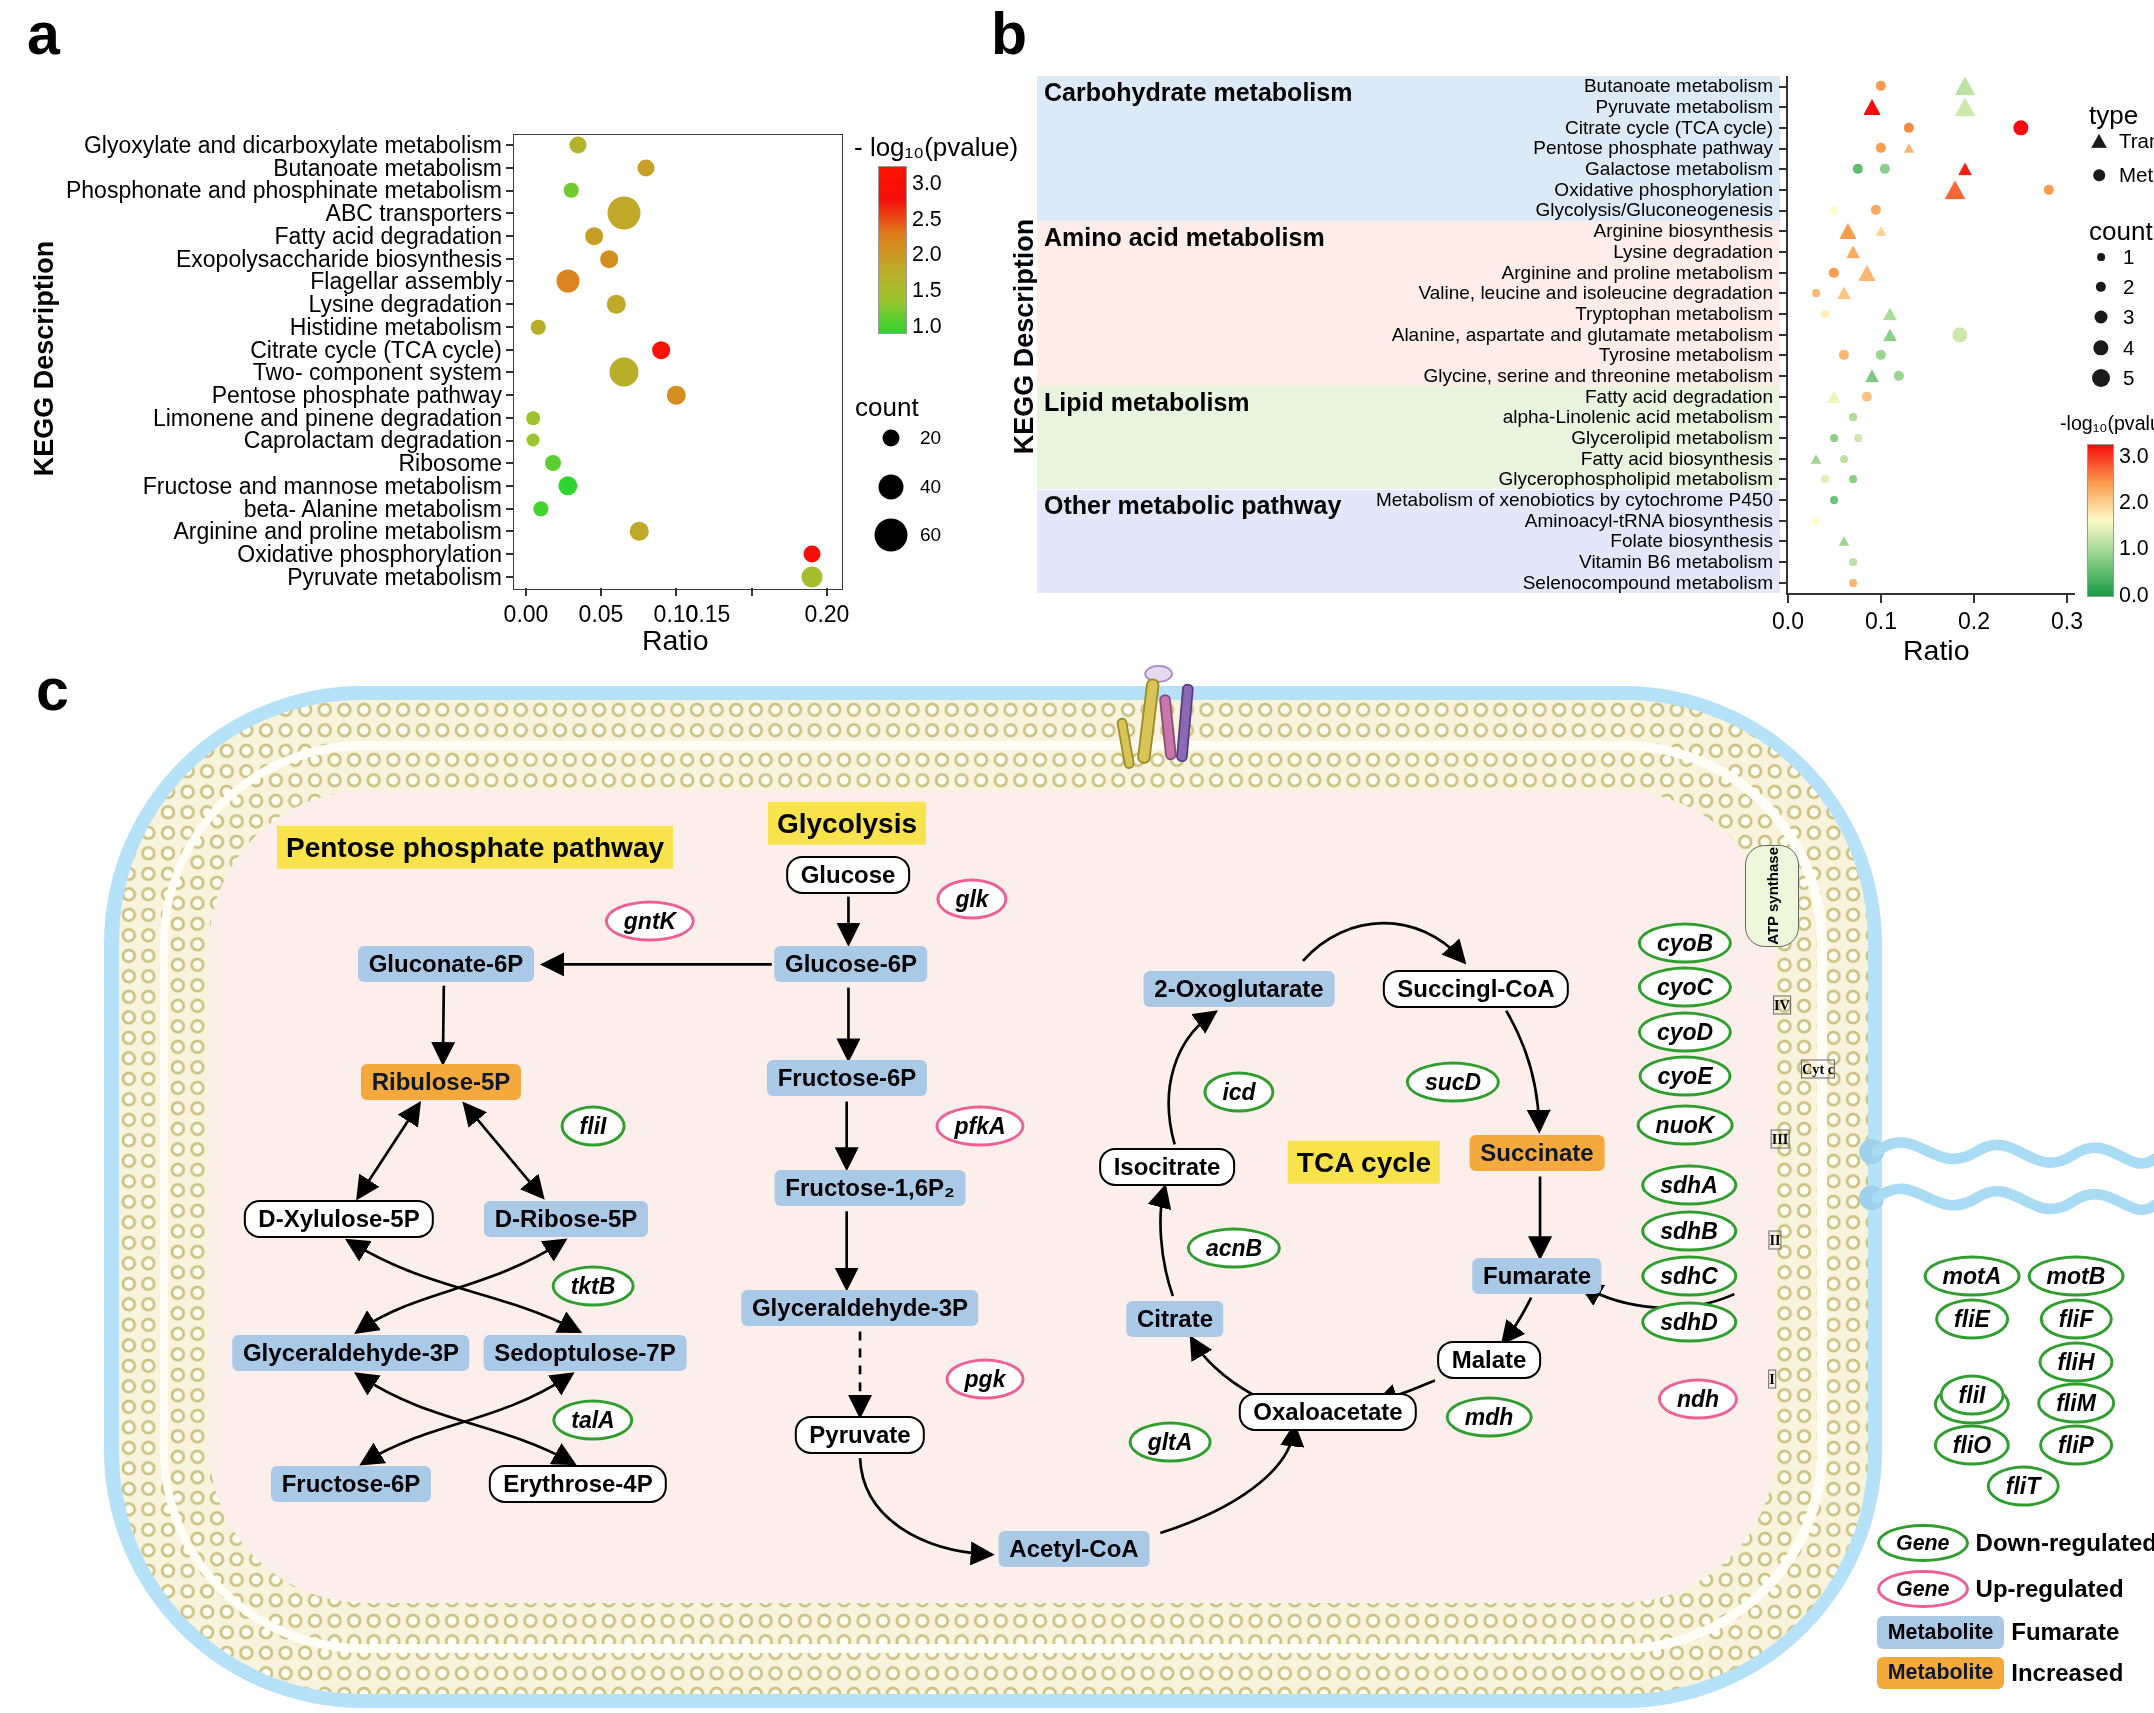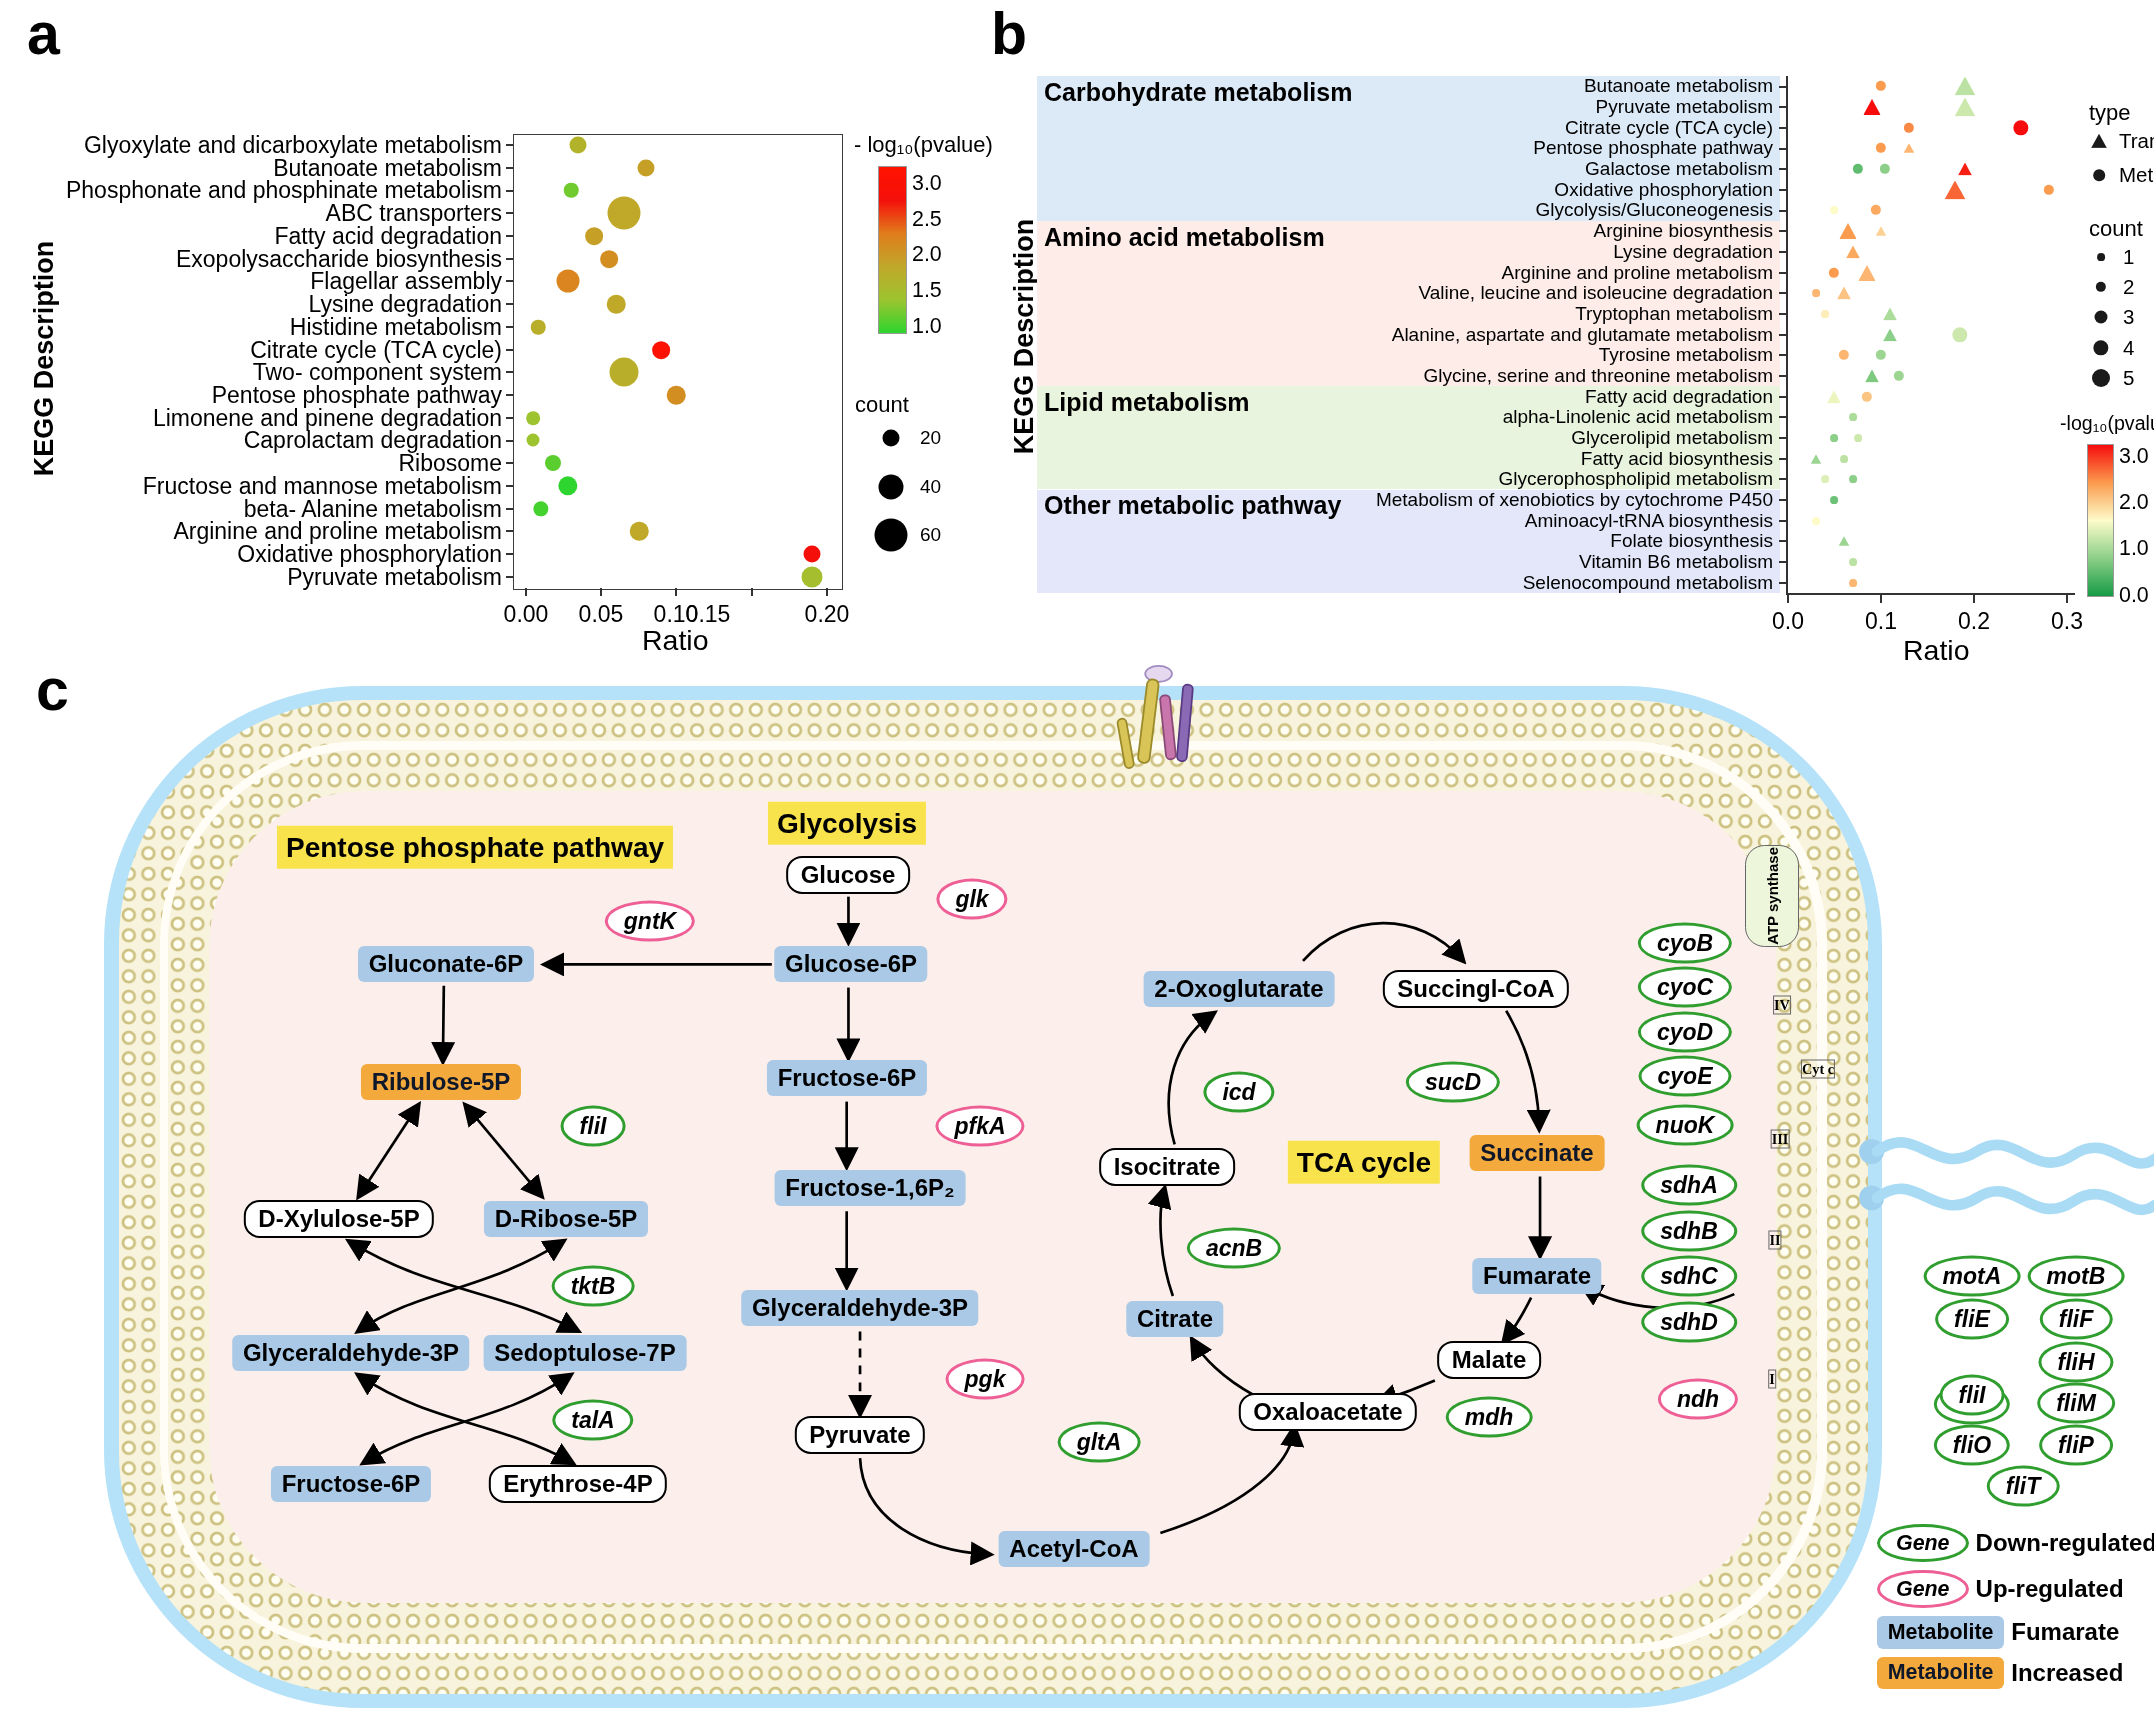--- a/index.html
+++ b/index.html
@@ -8,21 +8,21 @@
   .plabel{position:absolute;font-size:59px;font-weight:bold;line-height:1;}
 
   
   .a-plot{position:absolute;left:513px;top:134px;width:328px;height:454px;border:1.8px solid #3c3c3c;background:#fff;}
   .a-ylab,.b-ylab{position:absolute;font-size:27px;font-weight:bold;transform:rotate(-90deg);transform-origin:center;white-space:nowrap;}
   .a-row{position:absolute;font-size:23px;text-align:right;width:472px;left:30px;transform:translateY(-50%);white-space:nowrap;}
   .a-bub{position:absolute;border-radius:50%;transform:translate(-50%,-50%);}
   .a-xtick{position:absolute;font-size:23px;transform:translateX(-50%);}
   .tickline{position:absolute;background:#333;}
   .a-xlab{position:absolute;font-size:28.5px;}
-  .leg-title{position:absolute;font-size:22px;white-space:nowrap;}
+  .leg-title{position:absolute;font-size:26px;white-space:nowrap;}
   .cbar{position:absolute;border:0.9px solid #999;}
   .cbar-tick{position:absolute;font-size:21.4px;}
   .leg-circ{position:absolute;background:#000;border-radius:50%;transform:translate(-50%,-50%);}
   .leg-lab{position:absolute;font-size:19px;transform:translateY(-50%);}
 
   
   .b-band{position:absolute;left:1037px;width:743px;}
   .b-group{position:absolute;left:1044px;font-size:25px;font-weight:bold;white-space:nowrap;}
   .b-row{position:absolute;left:1201px;width:572px;font-size:19px;text-align:right;transform:translateY(-50%);white-space:nowrap;}
   .b-cir{position:absolute;border-radius:50%;transform:translate(-50%,-50%);}
@@ -393,21 +393,21 @@
       <div class="node gd" style="left: 1239px; top: 1092px;">icd</div>
       <div class="node gd" style="left: 1453px; top: 1082px;">sucD</div>
       <div class="node mw" style="left: 1167px; top: 1167px;">Isocitrate</div>
       <div class="node mo" style="left: 1537px; top: 1153px;">Succinate</div>
       <div class="node gd" style="left: 1234px; top: 1248px;">acnB</div>
       <div class="node mb" style="left: 1175px; top: 1319px;">Citrate</div>
       <div class="node mb" style="left: 1537px; top: 1276px;">Fumarate</div>
       <div class="node mw" style="left: 1489px; top: 1360px;">Malate</div>
       <div class="node mw" style="left: 1328px; top: 1412px;">Oxaloacetate</div>
       <div class="node gd" style="left: 1489px; top: 1417px;">mdh</div>
-      <div class="node gd" style="left: 1099px; top: 1442px;">gltA</div>
+      <div class="node gd" style="left: 1170px; top: 1442px;">gltA</div>
       <div class="node gd" style="left: 1685px; top: 943px;">cyoB</div>
       <div class="node gd" style="left: 1685px; top: 987px;">cyoC</div>
       <div class="node gd" style="left: 1685px; top: 1032px;">cyoD</div>
       <div class="node gd" style="left: 1685px; top: 1076px;">cyoE</div>
       <div class="node gd" style="left: 1685px; top: 1125px;">nuoK</div>
       <div class="node gd" style="left: 1689px; top: 1185px;">sdhA</div>
       <div class="node gd" style="left: 1689px; top: 1231px;">sdhB</div>
       <div class="node gd" style="left: 1689px; top: 1276px;">sdhC</div>
       <div class="node gd" style="left: 1689px; top: 1322px;">sdhD</div>
       <div class="node gu" style="left: 1698px; top: 1399px;">ndh</div>

